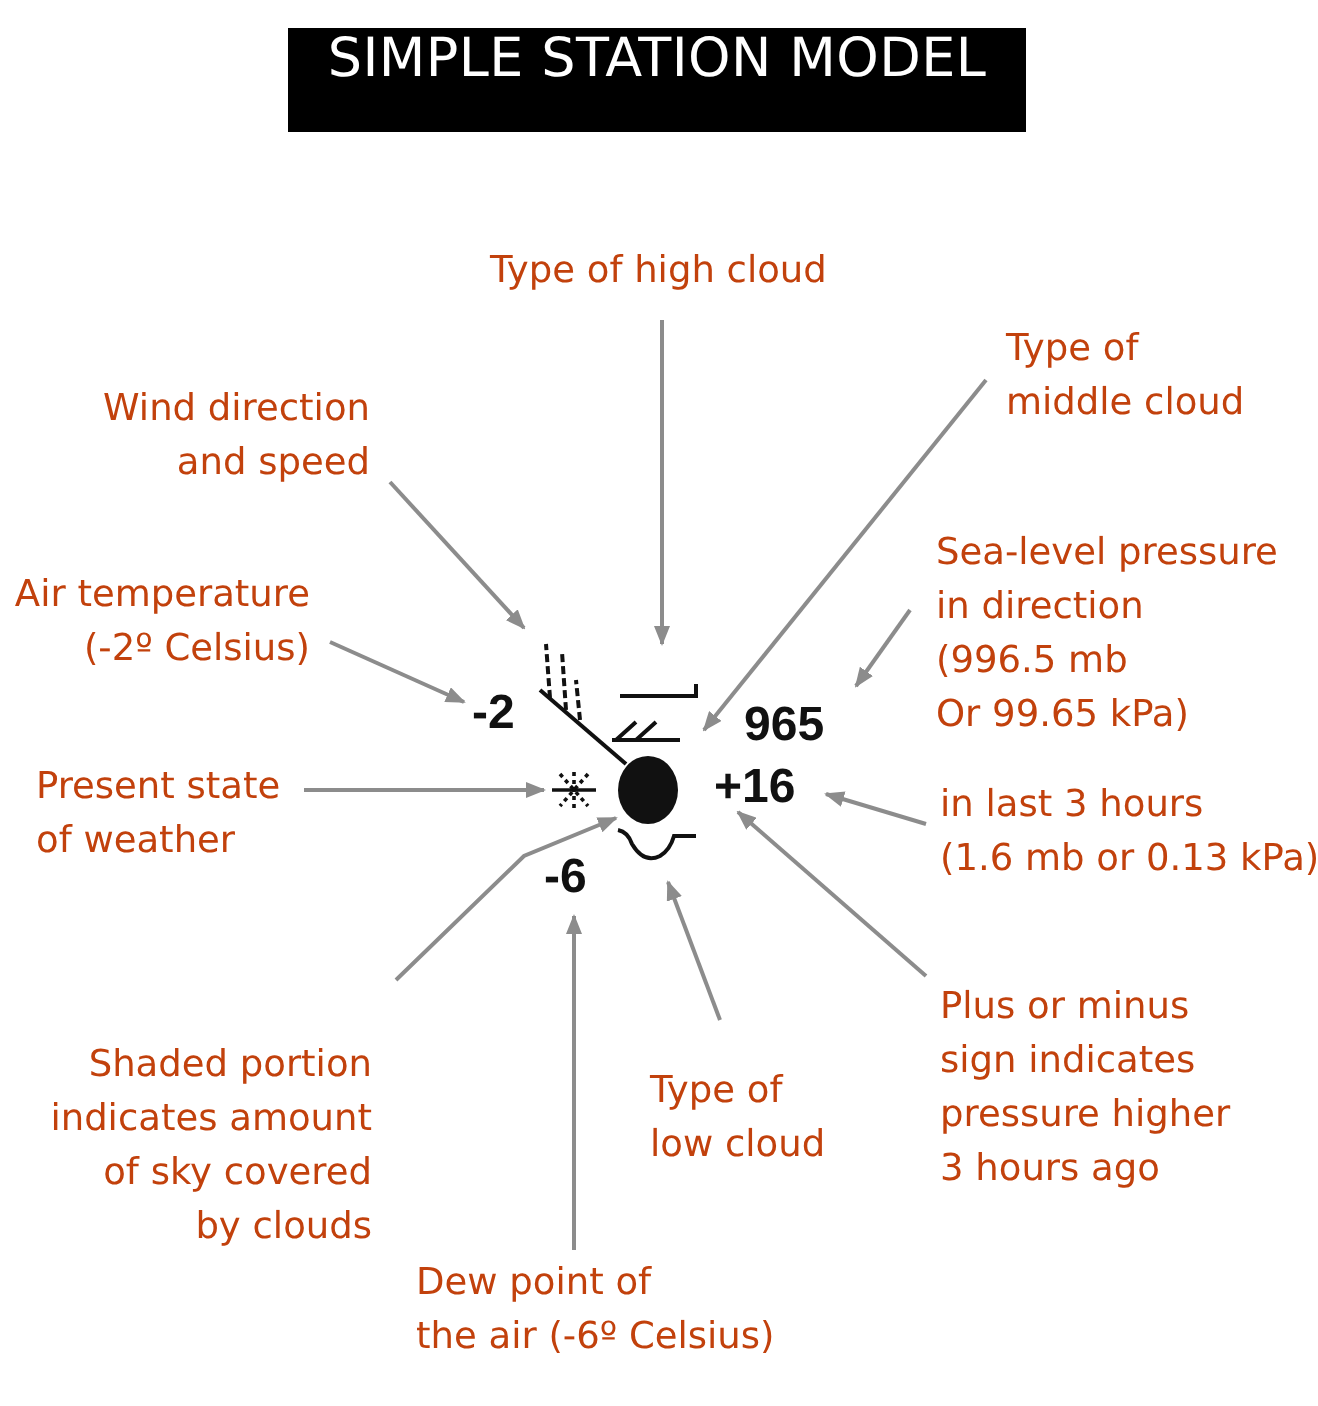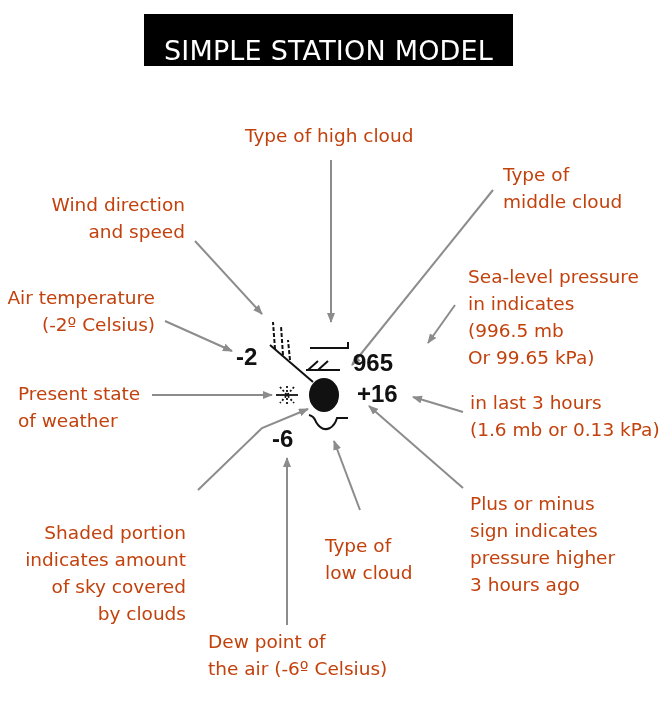--- a/index.html
+++ b/index.html
@@ -1,17 +1,17 @@
 <!DOCTYPE html>
 <html><head>
 <meta charset="utf-8">
 <style>
   html,body{margin:0;padding:0;background:#fff;}
   body{width:659px;height:703px;position:relative;overflow:hidden;font-family:"Liberation Sans",sans-serif;}
-  .title-box{position:absolute;left:144px;top:14px;width:369px;height:52px;background:#000;display:flex;align-items:flex-end;justify-content:center;}
+  .title-box{position:absolute;left:144px;top:14px;width:369px;height:52px;background:#000;display:flex;align-items:flex-start;justify-content:center;}
   .title-box span{color:#fff;font-size:27px;letter-spacing:0.2px;font-family:"DejaVu Sans",sans-serif;}
   .lbl{position:absolute;font-size:18.5px;line-height:27px;color:#c2410c;white-space:nowrap;font-family:"DejaVu Sans",sans-serif;}
   .lbl div{display:block;}
   .r{text-align:right;}
   .num{position:absolute;font-weight:bold;font-size:24px;color:#111;font-family:"Liberation Sans",sans-serif;}
   svg.diagram{position:absolute;left:0;top:0;}
 </style>
 </head>
 <body>
 
@@ -69,42 +69,42 @@
       <line x1="287" y1="386" x2="287" y2="404" stroke-dasharray="2,2"></line>
     </g>
 
     <path d="M309,415 Q314,416 316,422 Q322,432 330,428 Q335,425 337,418 L348,418" stroke-width="2"></path>
   </g>
 
   <ellipse cx="324" cy="395" rx="15" ry="17" fill="#111"></ellipse>
 </svg>
 
 <span class="num" style="left:236px;top:343px;">-2</span>
-<span class="num" style="left:353px;top:349px;">965</span>
+<span class="num" style="left:372px;top:349px;">965</span>
 <span class="num" style="left:357px;top:380px;">+16</span>
 <span class="num" style="left:272px;top:425px;">-6</span>
 
 <div class="lbl" style="left:245px;top:122px;">
   <div>Type of high cloud</div>
 </div>
 <div class="lbl" style="left:503px;top:161px;">
   <div>Type of</div>
   <div>middle cloud</div>
 </div>
 <div class="lbl r" style="right:474px;top:191px;">
   <div>Wind direction</div>
   <div>and speed</div>
 </div>
 <div class="lbl r" style="right:504px;top:284px;">
   <div>Air temperature</div>
   <div>(-2º Celsius)</div>
 </div>
 <div class="lbl" style="left:468px;top:263px;">
   <div>Sea-level pressure</div>
-  <div>in indicates</div>
+  <div>in direction</div>
   <div>(996.5 mb</div>
   <div>Or 99.65 kPa)</div>
 </div>
 <div class="lbl" style="left:18px;top:367px;margin-top:13px;">
   <div>Present state</div>
   <div>of weather</div>
 </div>
 <div class="lbl" style="left:470px;top:389px;">
   <div>in last 3 hours</div>
   <div>(1.6 mb or 0.13 kPa)</div>

